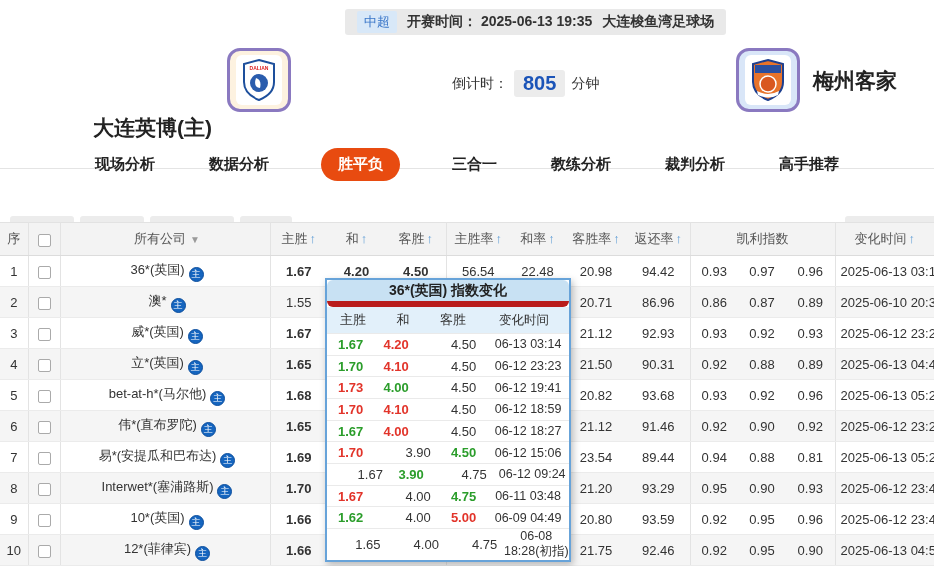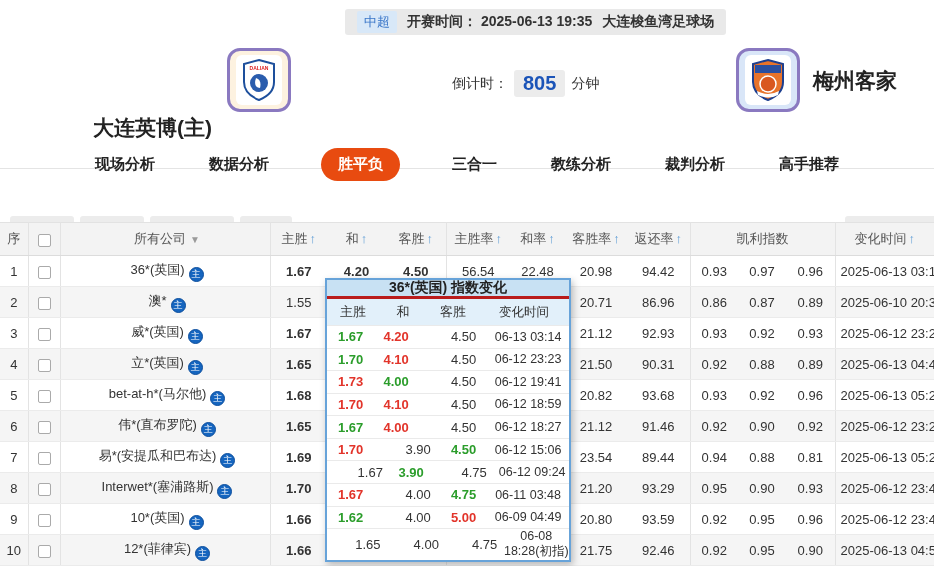--- a/index.html
+++ b/index.html
@@ -65,22 +65,22 @@
   .checkbox{display:inline-block;width:13px;height:13px;border:1px solid #aaa;border-radius:2px;
             background:#fff;vertical-align:middle;cursor:pointer;}
   .host-badge{display:inline-flex;align-items:center;justify-content:center;width:15px;height:15px;
               border-radius:50%;background:#1565bf;color:#fff;font-size:9px;margin-left:4px;
               vertical-align:-3px;border:1px solid #0d4f9e;}
   td.timecol{text-align:left;padding-left:5px;font-size:12.5px;}
 
   
   .popup{position:absolute;left:325px;top:278px;width:246px;height:284px;background:#fff;
          border:2px solid #67a3d9;box-shadow:2px 3px 7px rgba(0,0,0,.25);display:flex;flex-direction:column;z-index:5;}
-  .popup-title{height:19px;background:#c8e1f3;border-bottom:3px solid #b91c1c;display:flex;
-               align-items:center;justify-content:center;font-size:14px;font-weight:bold;color:#222;}
+  .popup-title{height:27px;background:#c8e1f3;border-bottom:6px solid #b91c1c;display:flex;
+               align-items:center;justify-content:center;font-size:14px;font-weight:bold;color:#222;border-radius:6px;}
   .popup-head{height:26px;background:#e2f0fa;display:flex;align-items:center;font-size:13px;color:#333;}
   .popup-rows{flex:1;display:flex;flex-direction:column;}
   .popup-row{flex:1;display:flex;align-items:center;border-top:1px solid #eaeaea;font-size:13px;}
   .pc1{width:52px;text-align:center;}
   .pc2{width:48px;text-align:center;}
   .pc3{width:52px;text-align:center;}
   .pc4{width:90px;text-align:center;color:#333;font-size:12.5px;}
   .popup-row .c-red,.popup-row .c-green{font-weight:bold;}
 </style>
 </head>

